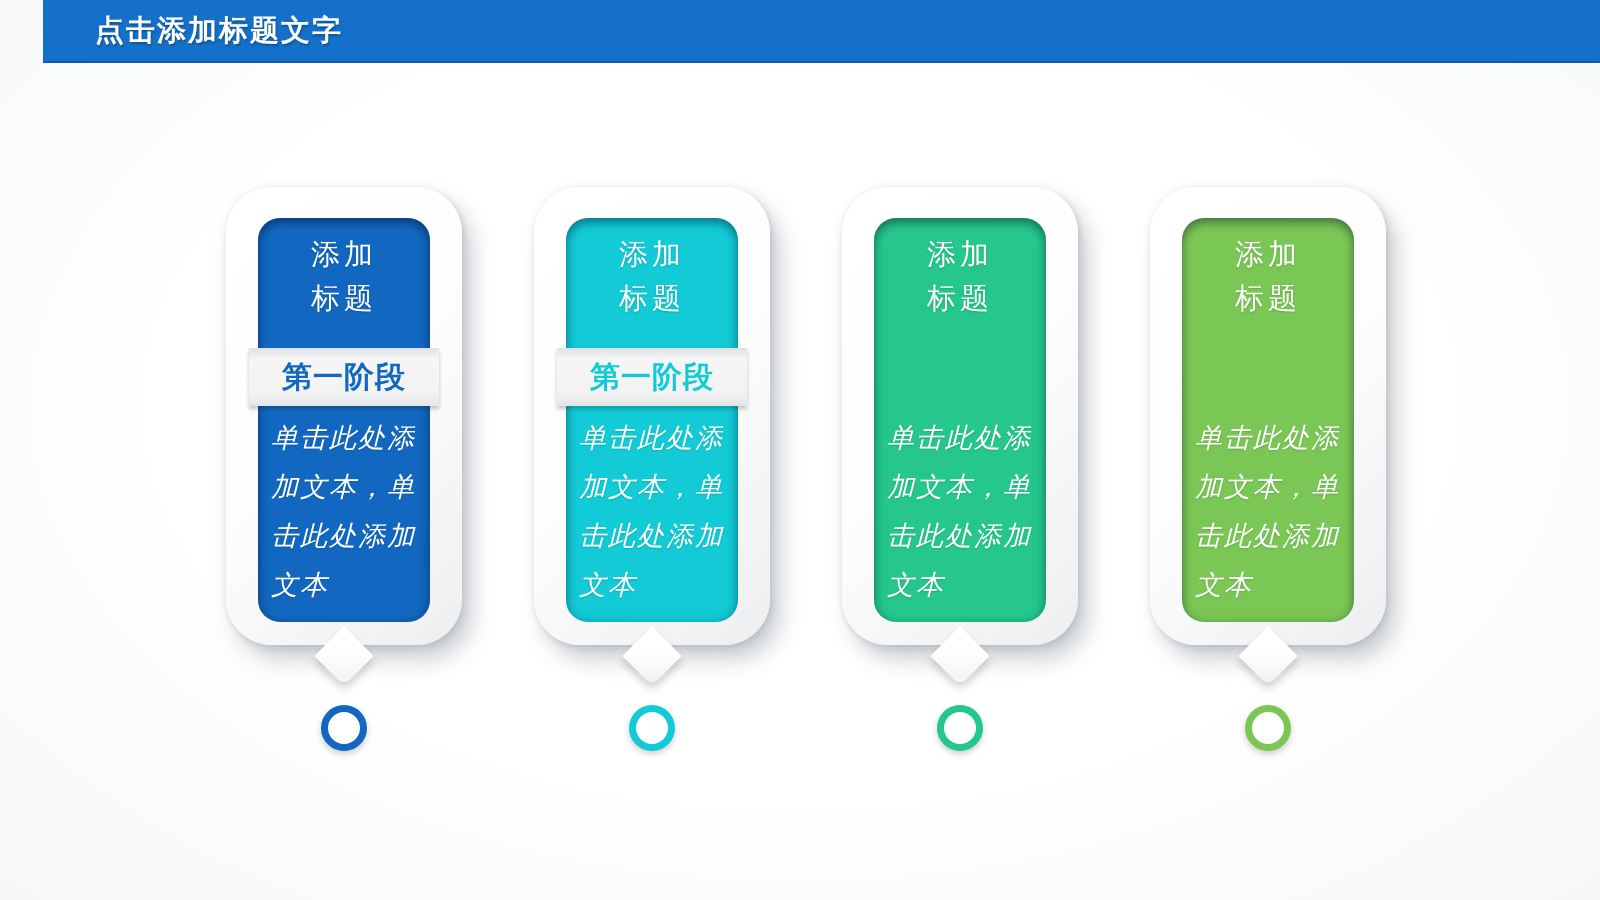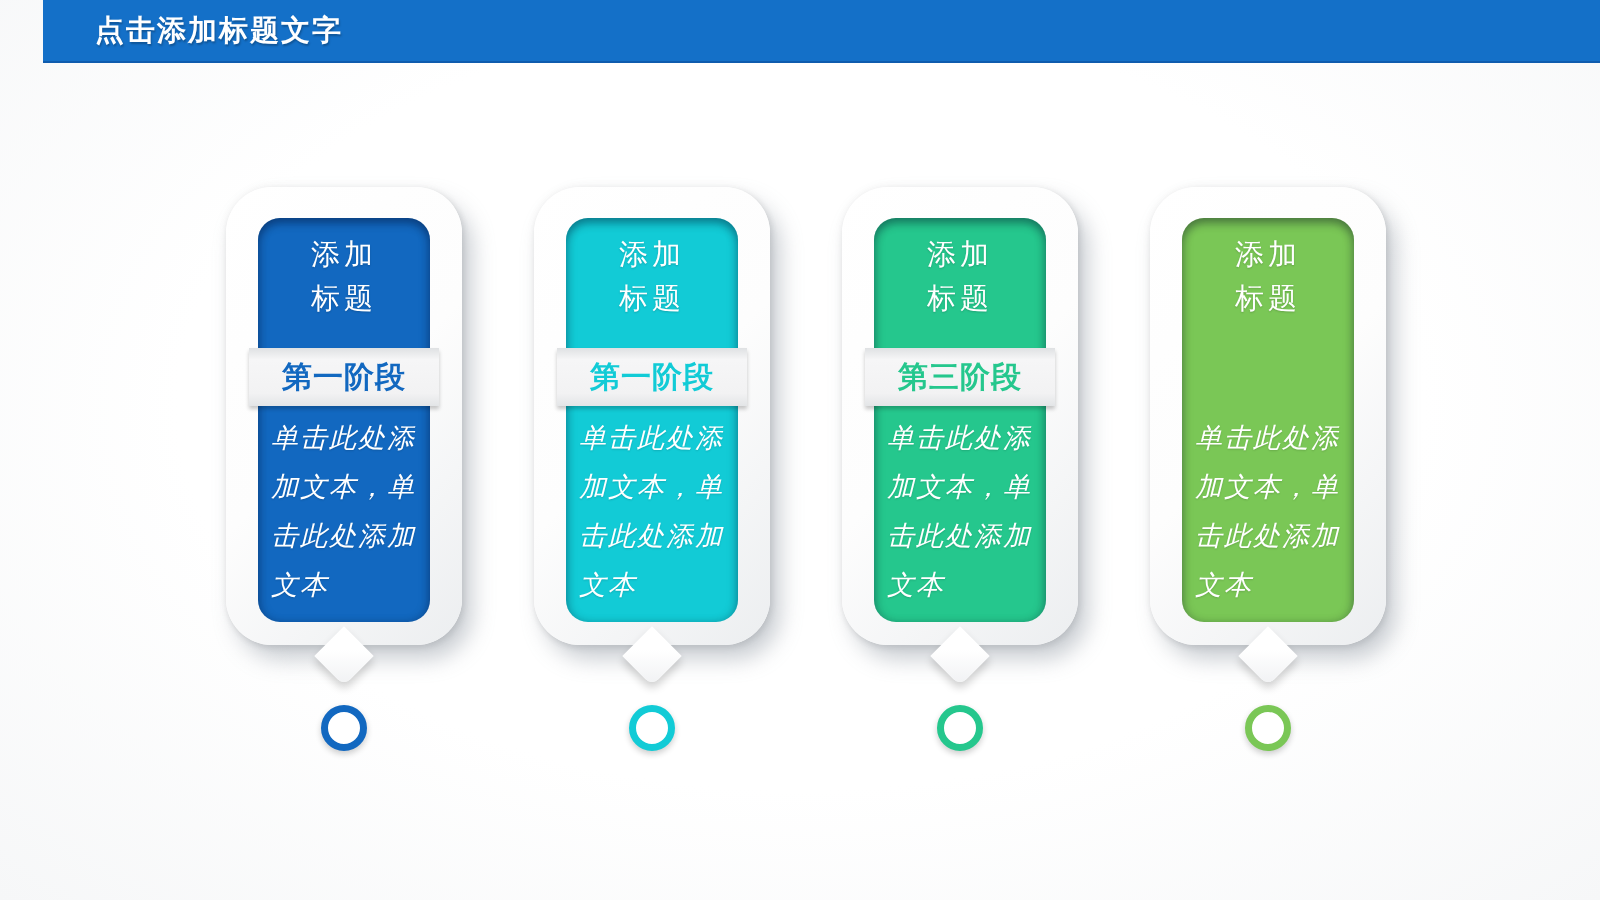--- a/index.html
+++ b/index.html
@@ -119,21 +119,20 @@
       <div class="panel-body">单击此处添加文本，单击此处添加文本</div>
     </div>
     <div class="dot"></div>
   </div>
 
   <div class="card c2" style="--accent: #25C78D;">
     <div class="tail"></div>
     <div class="panel">
       <div class="panel-title">添加
 标题</div>
-      <div class="band">第三阶段</div>
       <div class="panel-body">单击此处添加文本，单击此处添加文本</div>
     </div>
     <div class="dot"></div>
   </div>
 
   <div class="card c3" style="--accent: #7AC756;">
     <div class="tail"></div>
     <div class="panel">
       <div class="panel-title">添加
 标题</div>

